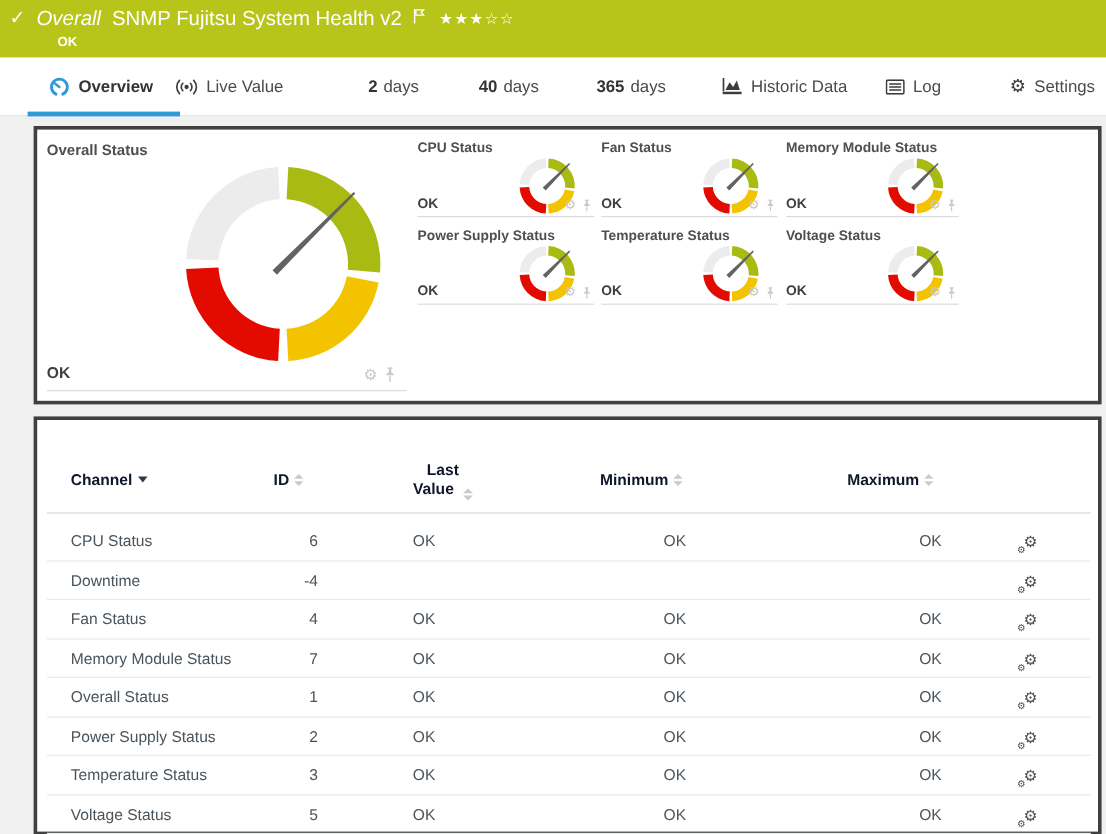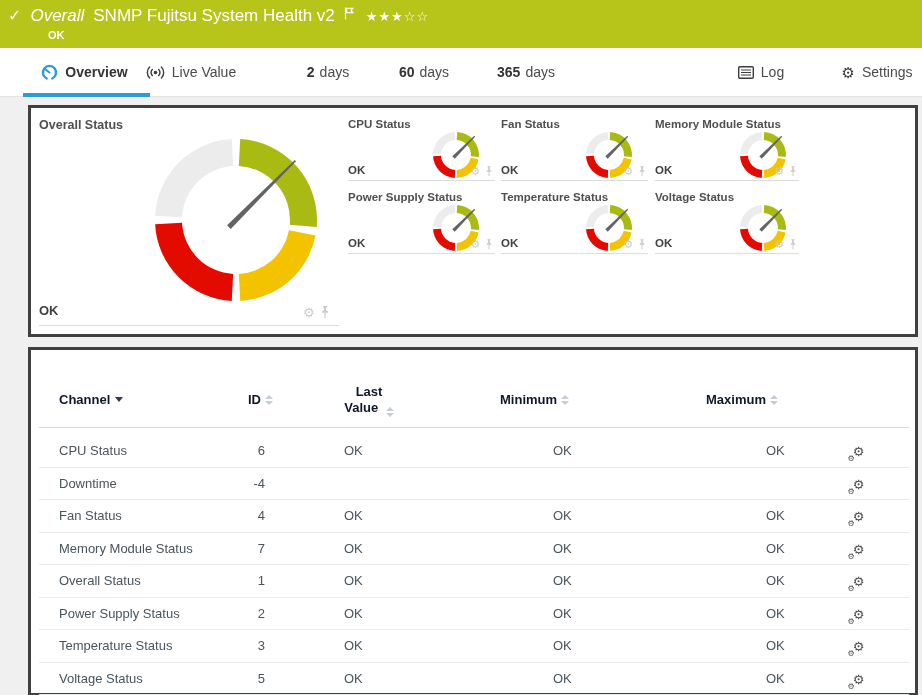--- a/index.html
+++ b/index.html
@@ -44,21 +44,21 @@
   .cell .ctitle{position:absolute;left:0;top:3px;font-size:11.5px;font-weight:700;color:#4f4f4f;white-space:nowrap}
   .cell .cok{position:absolute;left:0;top:49px;font-size:11.5px;font-weight:700;color:#3f3f3f}
   .cell .gauge{left:76px;top:8px}
   .cell .icon-pair{right:2px;top:51px}
   .cell .icon-pair .gear-glyph{font-size:11px}
 
   
   .thead{position:absolute;left:0;top:32px;width:100%;height:46px;font-weight:700;color:#0f172a;font-size:13px}
   .thead:after{content:"";position:absolute;left:8px;right:6px;bottom:0;border-bottom:1px solid #d9d9d9}
   .th{position:absolute;top:10px;display:flex;align-items:center;cursor:pointer}
-  .h-ch{left:28px}.h-id{left:217px}
+  .h-ch{left:28px}.h-id{left:197px}
   .h-last{left:306px;width:64px;top:2px;display:block;text-align:center;line-height:16px}
   .h-min{left:469px}.h-max{left:675px}
   .sort{display:inline-flex;flex-direction:column;gap:2px;margin-left:4px;vertical-align:1px}
   .sort i{display:block;width:0;height:0;border-left:4px solid transparent;border-right:4px solid transparent}
   .sort .up{border-bottom:4px solid #c6ccd4}
   .sort .dn{border-top:4px solid #c6ccd4}
   .caret{display:inline-block;width:0;height:0;border-left:4px solid transparent;border-right:4px solid transparent;
          border-top:5px solid #2c3b52;margin-left:5px}
   .trow{position:absolute;left:0;width:100%;height:32.5px;font-size:13px;color:#4a545c}
   .trow:after{content:"";position:absolute;left:8px;right:6px;bottom:0;border-bottom:1px solid #e9eaea}
@@ -110,26 +110,36 @@
           <path d="M6.3 4.5a4.2 4.2 0 0 0 0 6M12.7 4.5a4.2 4.2 0 0 1 0 6M3.6 2a7.8 7.8 0 0 0 0 11M15.4 2a7.8 7.8 0 0 1 0 11" stroke="currentColor" stroke-width="1.4" stroke-linecap="round"></path>
         </svg>
       </span>
       <span class="tlabel">Live Value</span>
     </div>
     <div class="tab" style="left:298px;width:60px">
       <span class="tnum">2</span>
       <span class="tlabel">days</span>
     </div>
     <div class="tab" style="left:390px;width:68px">
-      <span class="tnum">60</span>
+      <span class="tnum">40</span>
       <span class="tlabel">days</span>
     </div>
     <div class="tab" style="left:486px;width:80px">
       <span class="tnum">365</span>
       <span class="tlabel">days</span>
+    </div>
+    <div class="tab" style="left:592px;width:124px">
+      <span class="ticon">
+        <svg width="17" height="14" viewBox="0 0 17 14">
+          <path d="M0 0h1.6v11H0z" fill="currentColor"></path>
+          <path d="M0 11.5h16v2H0z" fill="currentColor"></path>
+          <path d="M2.5 10L6 3.5l3 4 3-5.5 2.5 8z" fill="currentColor"></path>
+        </svg>
+      </span>
+      <span class="tlabel">Historic Data</span>
     </div>
     <div class="tab" style="left:732px;width:58px">
       <span class="ticon">
         <svg width="16" height="13" viewBox="0 0 16 13" fill="none">
           <rect x="0.7" y="0.7" width="14.6" height="11.6" rx="1.2" stroke="currentColor" stroke-width="1.4"></rect>
           <path d="M3 4h10M3 6.5h10M3 9h10" stroke="currentColor" stroke-width="1.2"></path>
         </svg>
       </span>
       <span class="tlabel">Log</span>
     </div>

